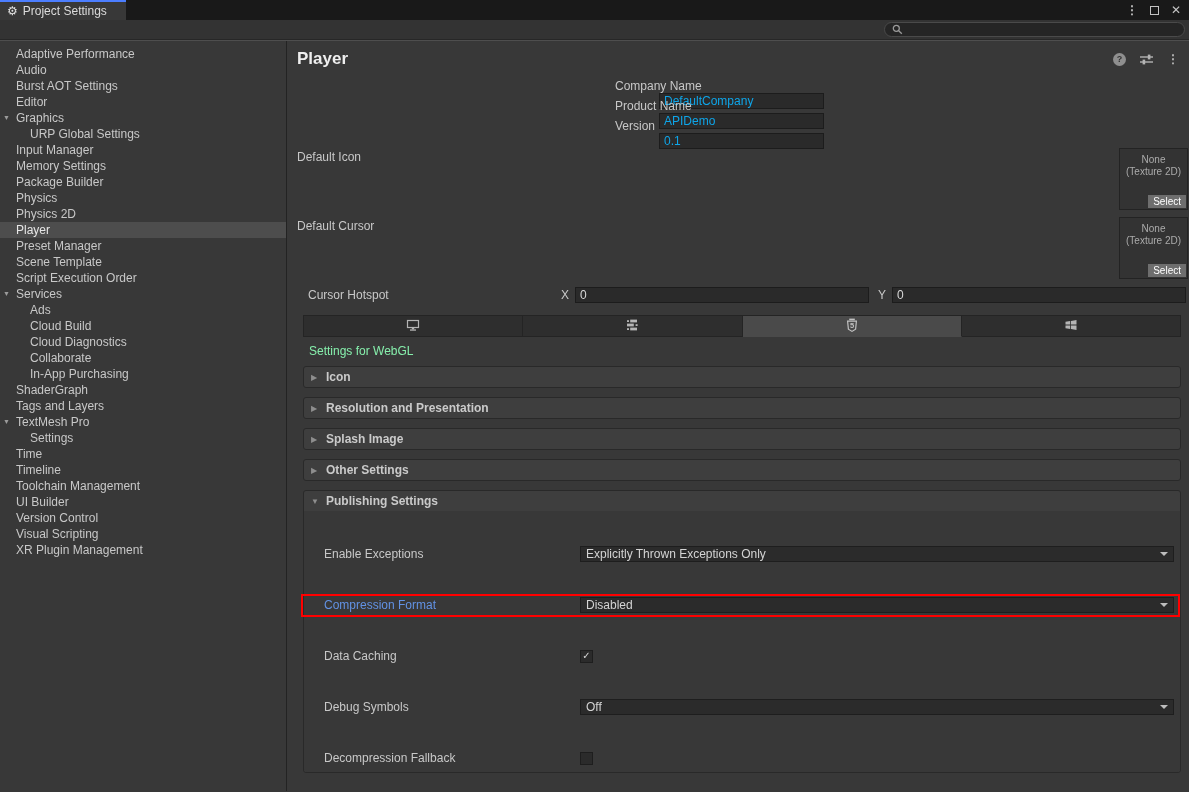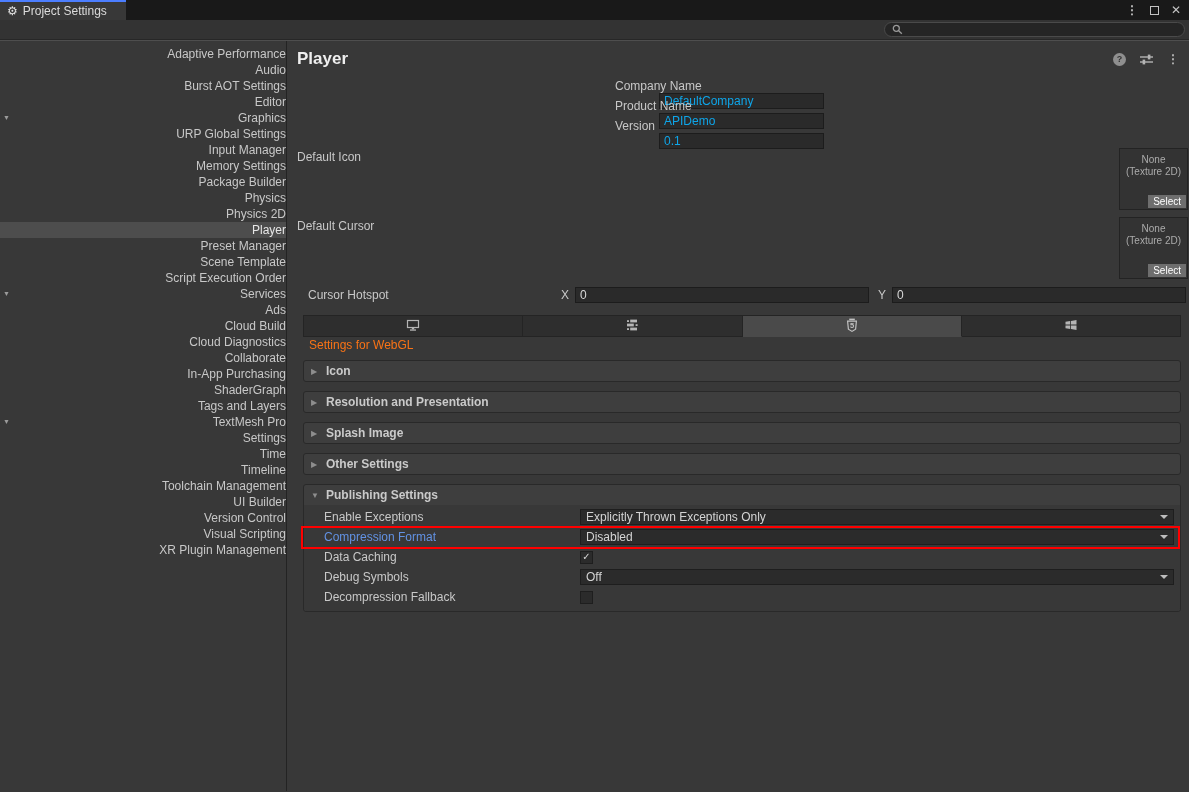--- a/index.html
+++ b/index.html
@@ -26,21 +26,21 @@
   .toolbar { height:20px; background:#333333; border-bottom:1px solid #272727; position:relative; }
   .search-box {
     position:absolute; right:4px; top:2px; width:301px; height:15px;
     background:#252525; border:1px solid #4A4A4A; border-radius:8px;
     display:flex; align-items:center; padding:0 7px; gap:4px;
   }
   .search-input { flex:1; background:transparent; border:none; outline:none; color:#D8D8D8; font-size:11px; font-family:inherit; }
   
   .content { display:flex; height:751px; border-top:1px solid #4E4E4E; }
   .sidebar { width:287px; flex:none; border-right:1px solid #232323; padding-top:5px; overflow:hidden; }
-  .side-item { height:16px; display:flex; align-items:center; position:relative;justify-content:flex-end; }
+  .side-item { height:16px; display:flex; align-items:center; position:relative; }
   .side-item.selected { background:#4D4D4D; }
   .side-item.selected .side-label { color:#E6E6E6; }
   .side-tri { position:absolute; left:3px; top:4px; font-size:7px; color:#9B9B9B; line-height:8px; }
   .side-label { padding-left:16px; white-space:nowrap; }
   .side-item.lvl1 .side-label { padding-left:30px; }
   
   .main { flex:1; position:relative; overflow:hidden; }
   .main-header { height:32px; display:flex; align-items:center; padding:4px 10px 0 10px; }
   .main-title { flex:1; font-size:17px; font-weight:bold; color:#EEEEEE; }
   .header-icons { display:flex; align-items:center; gap:13px; }
@@ -73,28 +73,28 @@
   .axis-field { flex:1; margin-left:5px; height:16px; background:#2A2A2A; border:1px solid #1C1C1C;
     color:#D8D8D8; font-size:12px; padding:0 4px; font-family:inherit; outline:none; }
   .axis-pair + .axis-pair { margin-left:9px; }
   
   .platform-area { margin:12px 8px 0 16px; position:relative; }
   .tabbar { display:flex; height:22px; }
   .ptab { flex:1; background:#2E2E2E; border:1px solid #242424; border-left-width:0;
     display:flex; align-items:center; justify-content:center; }
   .ptab:first-child { border-left-width:1px; }
   .ptab.selected { background:#4A4A4A; border-bottom-color:#4A4A4A; }
-  .settings-for { margin-top:1px; height:16px; padding-left:6px; color:#f97316; }
+  .settings-for { margin-top:7px; height:16px; padding-left:6px; color:#86efac; }
   .sections { margin-top:6px; }
   .section { border:1px solid #292929; border-radius:3px; margin-bottom:9px; background:#3E3E3E; }
   .section-header { height:20px; display:flex; align-items:center; padding-left:7px; gap:6px; }
   .section-tri { font-size:8px; color:#8E8E8E; width:9px; }
   .section-title { font-weight:bold; color:#CACACA; }
   .section-body { background:#383838; padding:2px 6px 4px 0; border-radius:0 0 3px 3px; }
-  .p-row { display:flex; align-items:center; height:20px; padding-left:20px; position:relative; }
+  .p-row { display:flex; align-items:center; height:20px; padding-left:20px; position:relative;margin-top:31px; }
   .p-label { width:256px; flex:none; }
   .p-row.highlighted .p-label { color:#6292E4; }
   .dropdown { flex:1; height:16px; background:#2B2B2B; border:1px solid #1E1E1E; color:#D4D4D4;
     display:flex; align-items:center; padding:0 18px 0 5px; position:relative; }
   .dd-caret { position:absolute; right:5px; top:5px; width:0; height:0;
     border-left:4px solid transparent; border-right:4px solid transparent; border-top:4px solid #BEBEBE; }
   .checkbox { width:13px; height:13px; background:#2B2B2B; border:1px solid #1E1E1E;
     display:flex; align-items:center; justify-content:center; font-size:10px; color:#D6D6D6; line-height:10px; }
   .red-annotation { position:absolute; left:-3px; right:-6px; top:-1px; bottom:-2px;
     border:2px solid #FF0000; pointer-events:none; z-index:4; }

